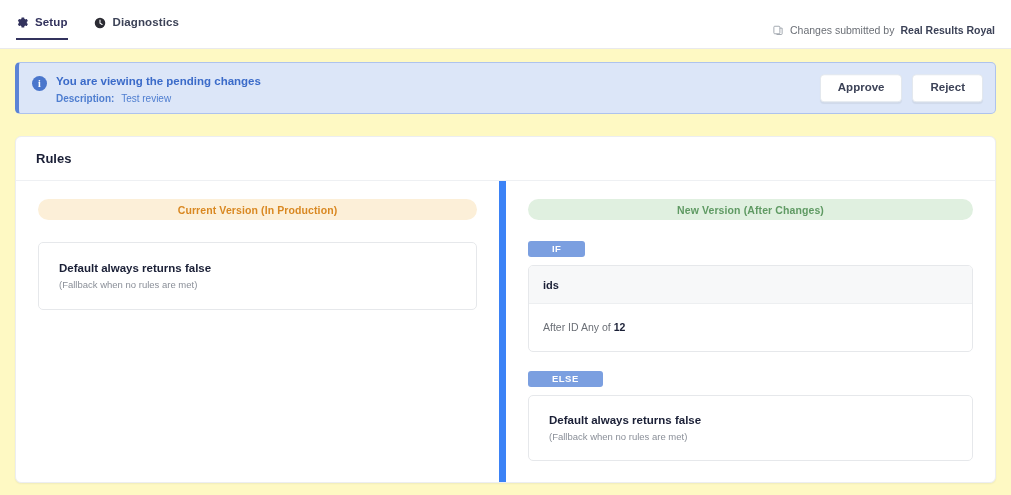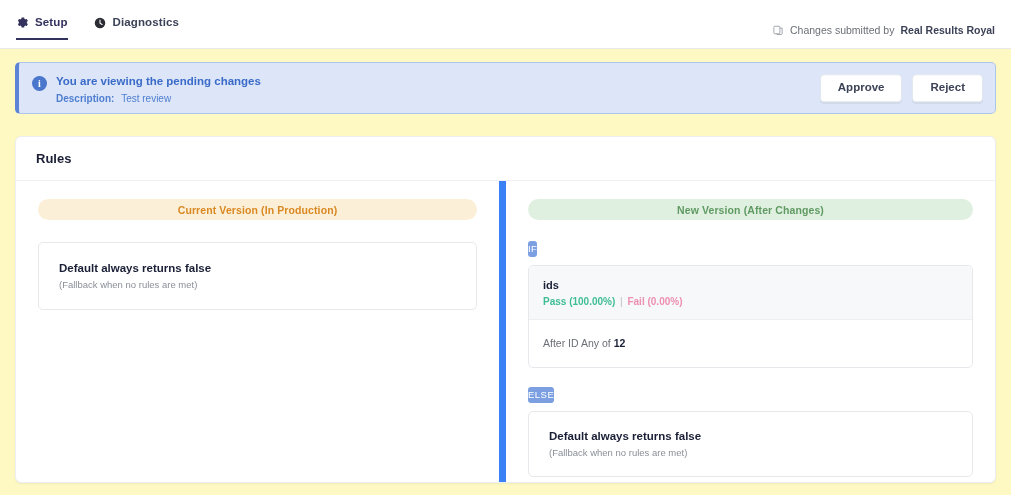--- a/index.html
+++ b/index.html
@@ -215,26 +215,26 @@
     font-size: 9.5px;
     color: #8a8f98;
     line-height: 13px;
   }
 
   .badge {
     display: inline-flex;
     align-items: center;
     justify-content: center;
     height: 16px;
-    padding: 0 0;
+    padding: 0 24px;
     border-radius: 3px;
     background: #7b9fe0;
     color: #ffffff;
     font-size: 9.5px;
-    font-weight: normal;
+    font-weight: bold;
     letter-spacing: 0.05em;
     line-height: 1;
   }
 
   .badge-wrap { margin-top: 18px; }
   .badge-wrap.else { margin-top: 16px; }
 
   .rule-card {
     margin-top: 8px;
     border: 1px solid #e6e8eb;
@@ -365,25 +365,20 @@
       <div class="col col-right">
         <div class="vhdr vhdr-new">New Version (After Changes)</div>
 
         <div class="badge-wrap">
           <span class="badge">IF</span>
         </div>
 
         <div class="rule-card">
           <div class="rule-card-head">
             <div class="rule-name">ids</div>
-            <div class="rule-stats">
-              <span class="stat-pass">Pass (100.00%)</span>
-              <span class="stat-sep">|</span>
-              <span class="stat-fail">Fail (0.00%)</span>
-            </div>
           </div>
           <div class="rule-card-body">
             <span>After ID Any of</span>
             <b>12</b>
           </div>
         </div>
 
         <div class="badge-wrap else">
           <span class="badge">ELSE</span>
         </div>

